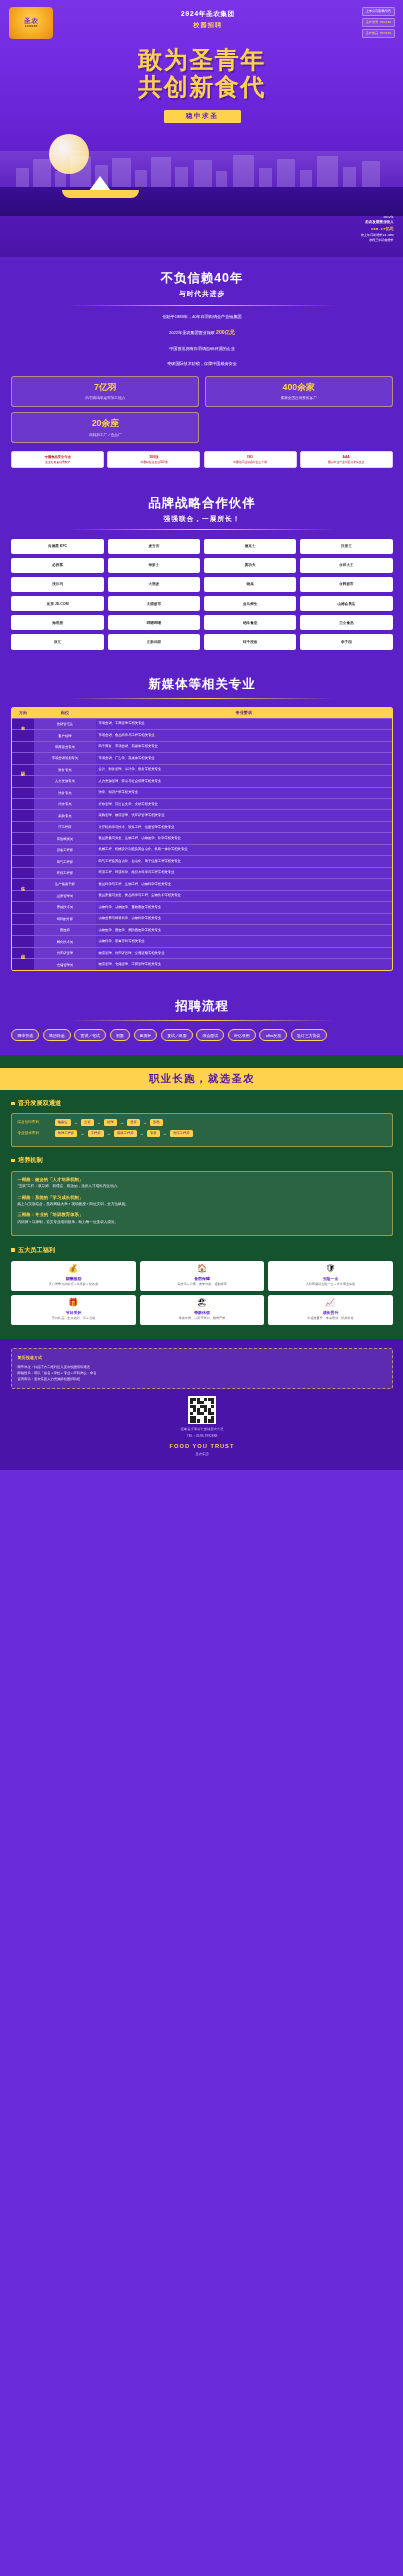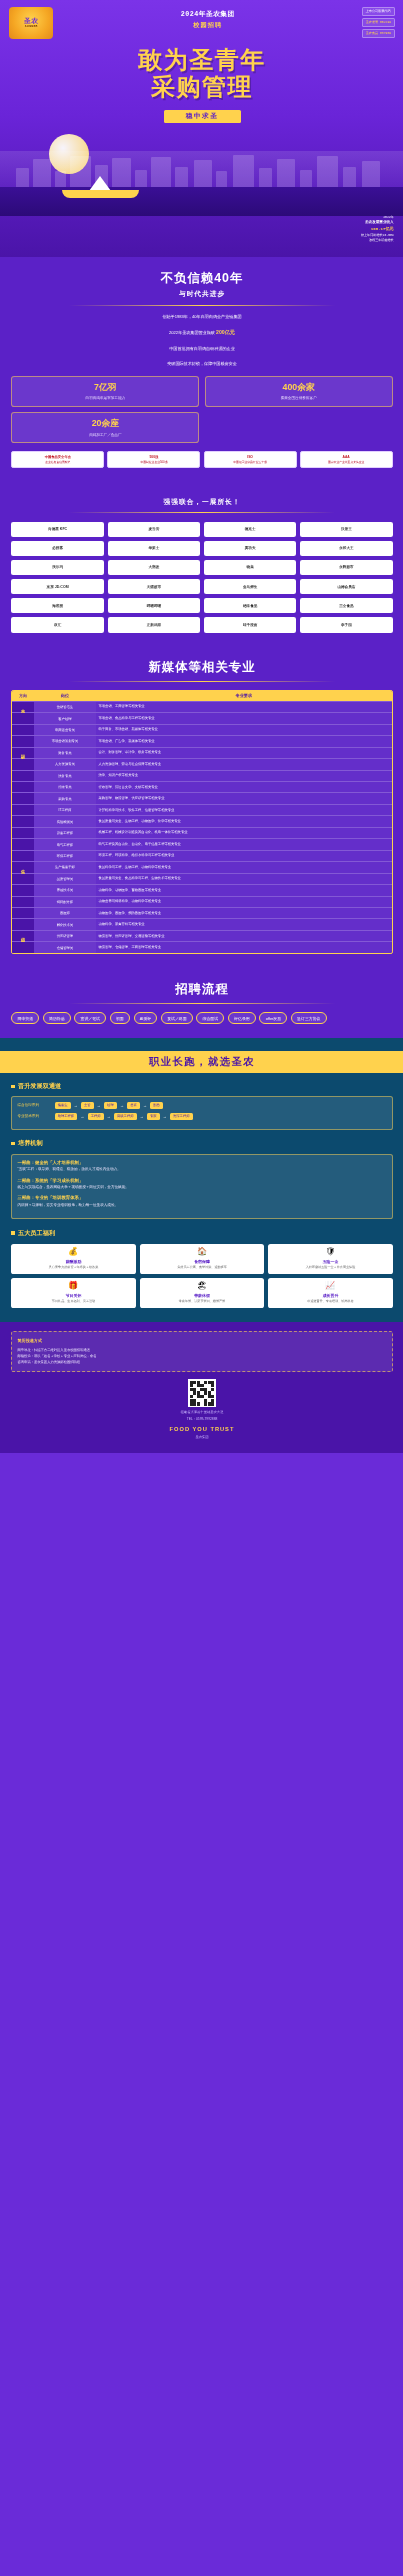--- a/index.html
+++ b/index.html
@@ -132,21 +132,21 @@
 
   
   .process { background:#5b21c7; }
   .flow { display:flex; flex-wrap:wrap; gap:3.6px; margin-top:8.2px; }
   .flow-step {
     background: rgba(255,255,255,.1); border:0.5px solid #ffd24d; color:#fff;
     border-radius: 6.2px; padding: 2.6px 5.2px; font-size: 3.9px;
   }
 
   
-  .career { background:#0c4a6e; }
+  .career { background:#14532d; }
   .yellow-band {
     background:#ffd24d; color:#4a14a8; text-align:center; font-weight:bold;
     font-size: 10.3px; letter-spacing:1.5px; padding: 4.1px 0; margin: 0 -11.3px 9.3px;
   }
   .block-title { color:#ffd24d; font-size: 6.2px; font-weight:bold; margin: 9.3px 0 4.1px; }
   .block-title::before { content:""; display:inline-block; width:3.6px; height:3.6px; background:#ffd24d; margin-right:3.1px; }
   .panel { background: rgba(255,255,255,.1); border:0.5px solid rgba(255,210,77,.5); border-radius:2.6px; padding:5.2px; }
   .track { display:flex; align-items:center; gap:3.1px; margin-bottom:4.1px; }
   .track-label { width: 34px; color:#ffd24d; font-size:3.6px; flex:none; line-height:1.4; }
   .chip { background:#ffd24d; color:#4a14a8; font-size:3.3px; padding:1.5px 3.1px; border-radius:1.5px; white-space:nowrap; }
@@ -198,21 +198,21 @@
       <div class="hero-info">
         <div class="row">上市公司股票代码</div>
         <div class="row y">圣农发展 002299</div>
         <div class="row y">圣农食品 837909</div>
       </div>
     </div>
 
     <div class="hero-main">
       <h1>
         <span class="hl">敢为圣青年</span><br>
-        <span class="hl">采购管理</span>
+        <span class="hl">共创新食代</span>
       </h1>
       <div class="hero-sub">稳中求圣</div>
     </div>
 
     <div class="hero-scene">
       <div class="moon"></div>
       <div class="skyline">
         <div class="bld" style="left:15.5px;width:13.4px;height:20.6px;"></div>
         <div class="bld" style="left:33px;width:17.5px;height:29px;"></div>
         <div class="bld" style="left:55px;width:11.3px;height:17.5px;"></div>
@@ -295,20 +295,21 @@
       </div>
       <div class="honor">
         <span class="t">AAA</span>
         <span>国家农业产业化重点龙头企业</span>
       </div>
     </div>
   </div>
 
   <div class="sec partners">
     <div class="sec-title">
+      <div class="big"><span class="hl">品牌战略合作伙伴</span></div>
       <div class="sm">强强联合，一展所长！</div>
     </div>
     <div class="divider-line"></div>
     <div class="logo-grid">
       <div class="logo-cell">肯德基 KFC</div>
       <div class="logo-cell">麦当劳</div>
       <div class="logo-cell">德克士</div>
       <div class="logo-cell">汉堡王</div>
       <div class="logo-cell">必胜客</div>
       <div class="logo-cell">华莱士</div>

